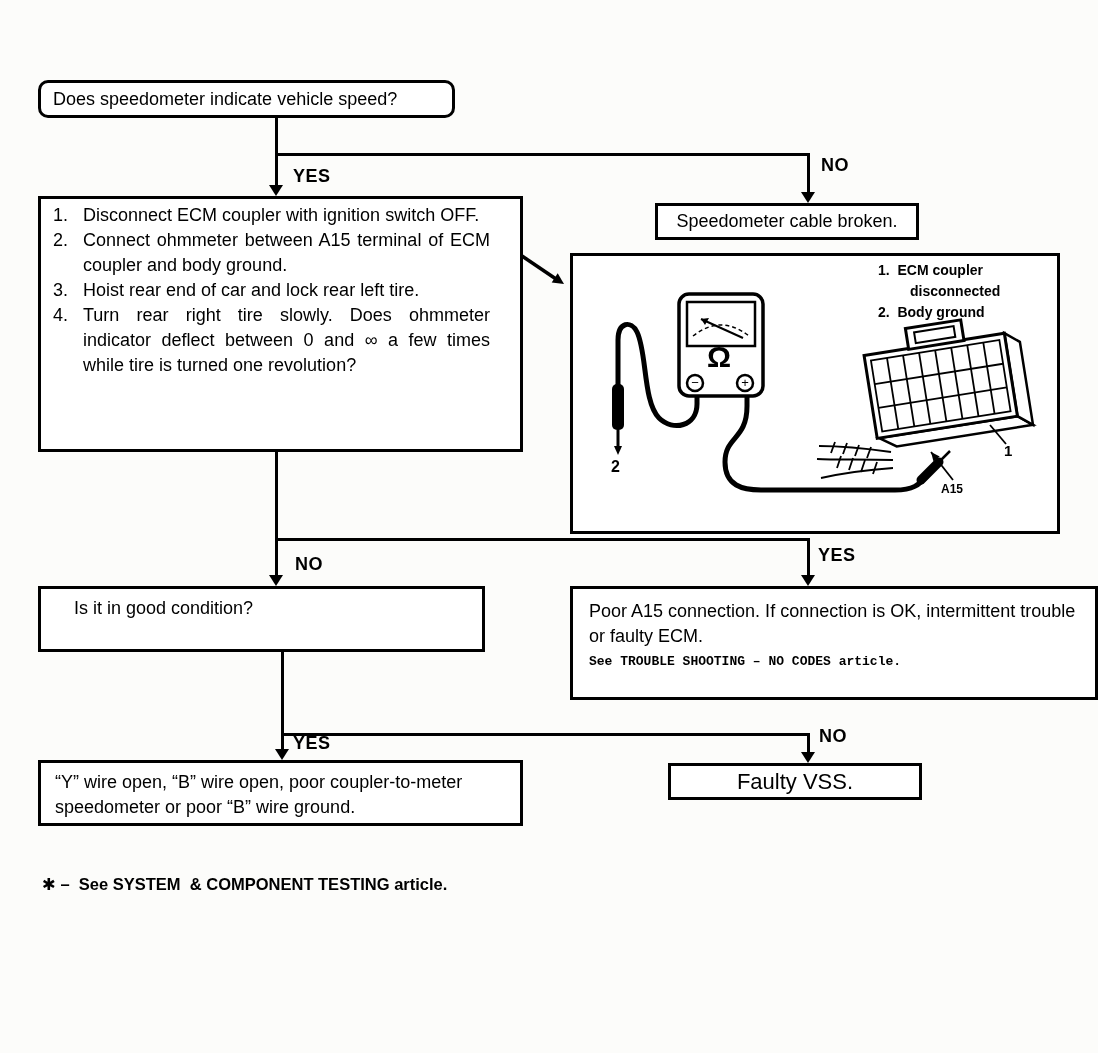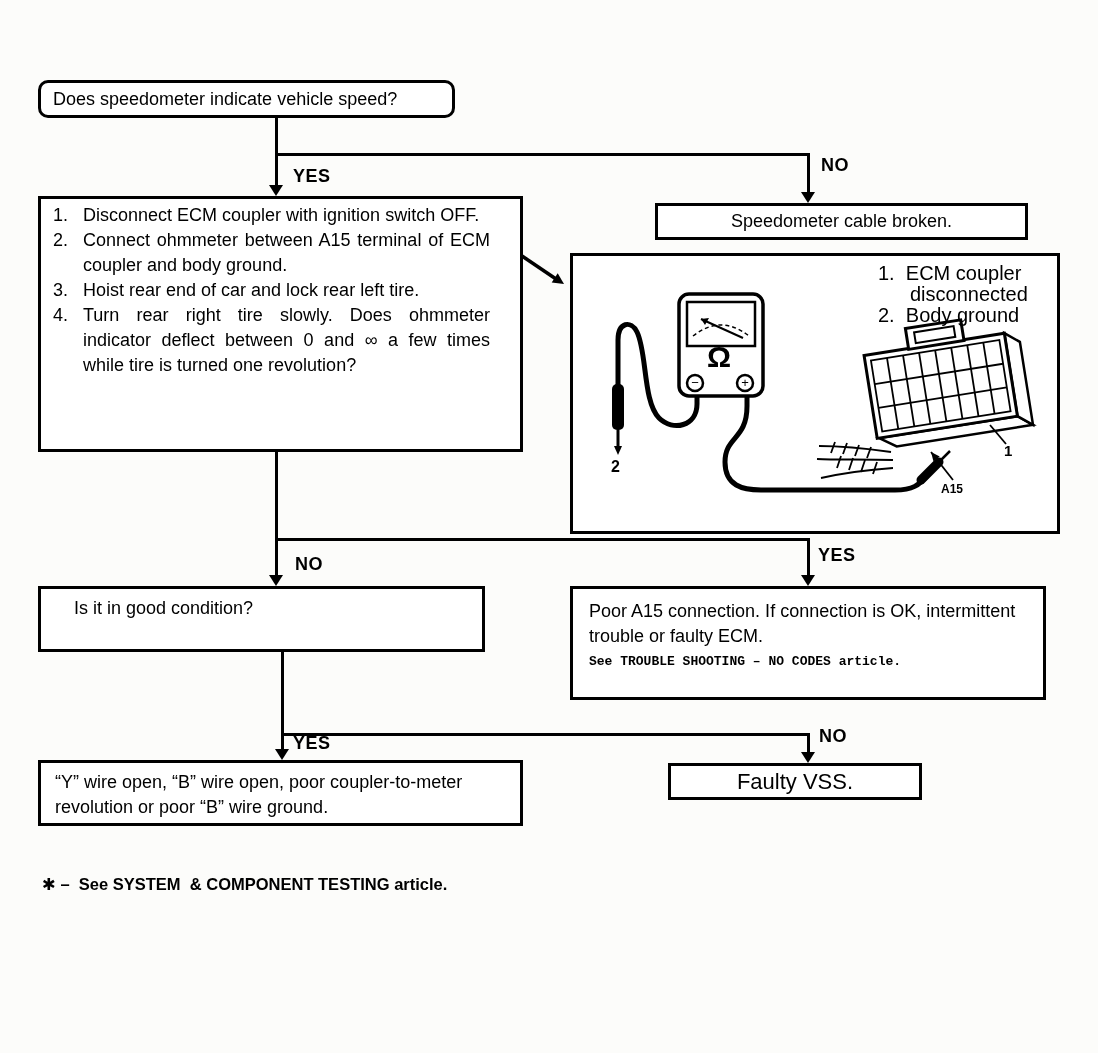--- a/index.html
+++ b/index.html
@@ -19,29 +19,29 @@
   .lbl { position: absolute; font-weight: bold; font-size: 18px; letter-spacing: .5px; }
   .center { display: flex; align-items: center; justify-content: center; }
 
   #q-box { left: 38px; top: 80px; width: 417px; height: 38px;
            display: flex; align-items: center; padding-left: 12px; font-size: 18px; border-radius: 10px; }
   #proc-box { left: 38px; top: 196px; width: 485px; height: 256px;
               padding: 4px 30px 4px 12px; font-size: 18px; line-height: 25px; }
   .proc-item { display: flex; }
   .proc-num { flex: 0 0 30px; }
   .proc-txt { flex: 1; text-align: justify; }
-  #cable-box { left: 655px; top: 203px; width: 373px; height: 37px; font-size: 18px; }
+  #cable-box { left: 655px; top: 203px; width: 264px; height: 37px; font-size: 18px; }
   #illus-box { left: 570px; top: 253px; width: 490px; height: 281px; }
   #illus-box svg { position: absolute; left: 0; top: 0; }
   .il { position: absolute; white-space: pre; }
-  .il-legend { font-weight: normal; font-size: 20px; }
+  .il-legend { font-weight: bold; font-size: 14px; }
   #checkvss-box { left: 38px; top: 586px; width: 447px; height: 66px;
                   padding: 7px 0 0 33px; font-size: 18px; line-height: 25px; }
   #checkvss-box .l1 { white-space: pre-wrap; }
-  #poor-box { left: 570px; top: 586px; width: 476px; height: 114px;
+  #poor-box { left: 570px; top: 586px; width: 528px; height: 114px;
               padding: 10px 16px; font-size: 18px; line-height: 25px; }
   .poor-note { font-weight: bold; font-size: 13px; font-family: Liberation Mono, monospace; }
   #wire-box { left: 38px; top: 760px; width: 485px; height: 66px;
               padding: 7px 14px; font-size: 18px; line-height: 25px; }
   #faulty-box { left: 668px; top: 763px; width: 254px; height: 37px; font-size: 22px; }
   #footnote { position: absolute; left: 42px; top: 875px;
               font-size: 16.5px; font-weight: bold; white-space: pre-wrap; }
 </style>
 </head>
 <body>
@@ -185,20 +185,20 @@
 <div class="box" id="checkvss-box">
   <div>Is it in good condition?</div>
 </div>
 
 <div class="box" id="poor-box">
   <div>Poor A15 connection. If connection is OK, intermittent trouble or faulty ECM.</div>
   <div class="poor-note">See TROUBLE SHOOTING – NO CODES article.</div>
 </div>
 
 <div class="box" id="wire-box">
-  <div>“Y” wire open, “B” wire open, poor coupler-to-meter revolution or poor “B” wire ground.</div>
+  <div>“Y” wire open, “B” wire open, poor coupler-to-meter speedometer or poor “B” wire ground.</div>
 </div>
 
 <div class="box center" id="faulty-box">
   <span>Faulty VSS.</span>
 </div>
 
 <div id="footnote">✱ –  See SYSTEM  &amp; COMPONENT TESTING article.</div>
 
 </body></html>

